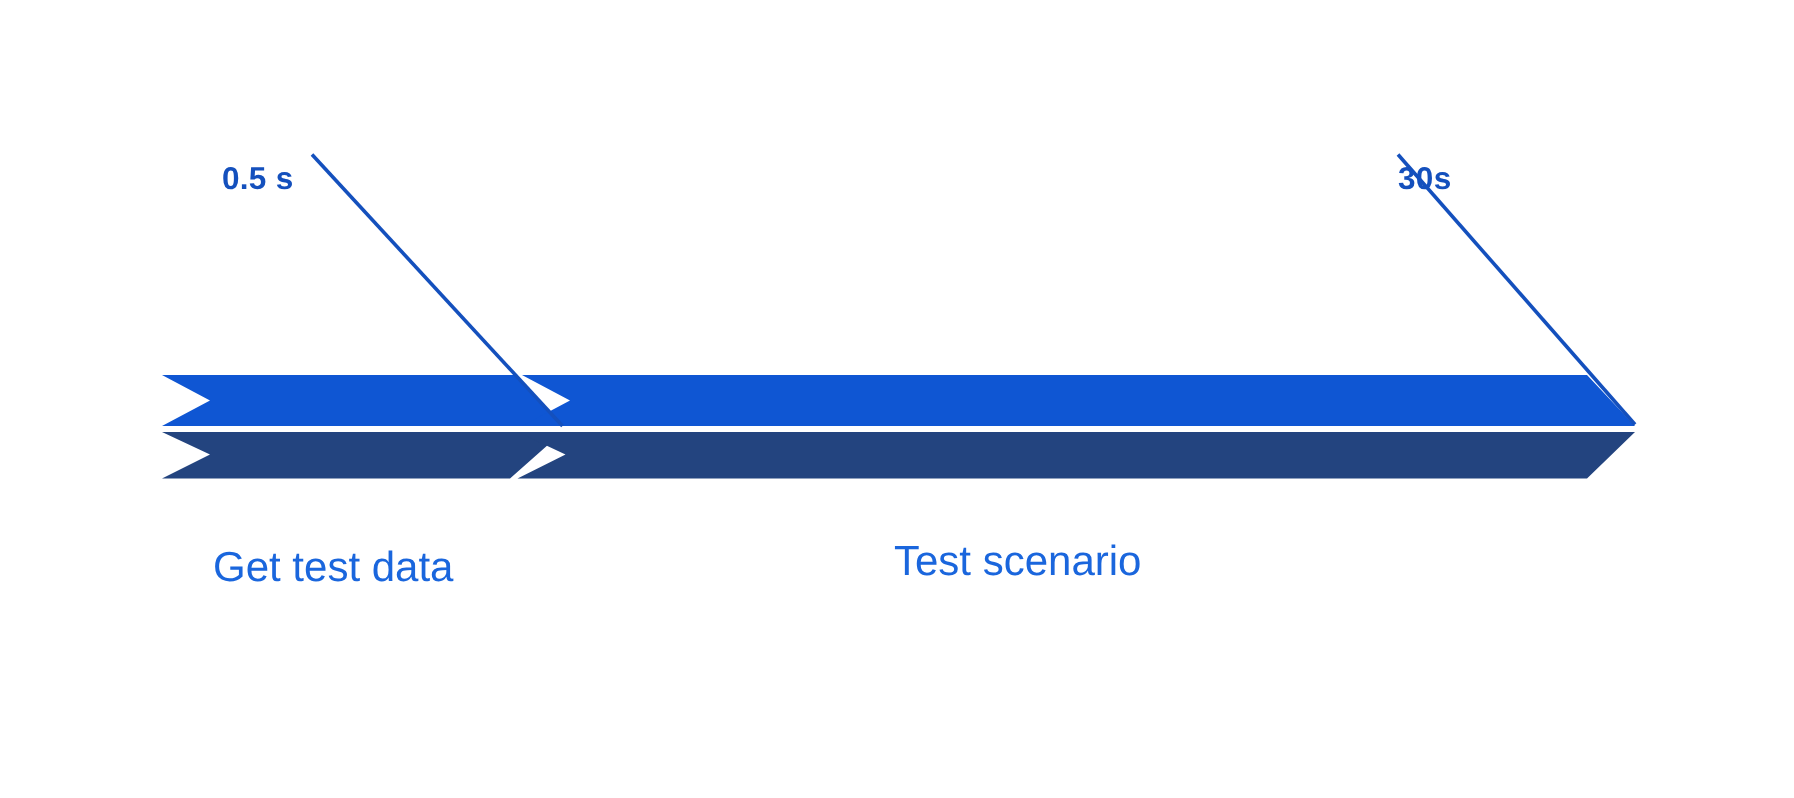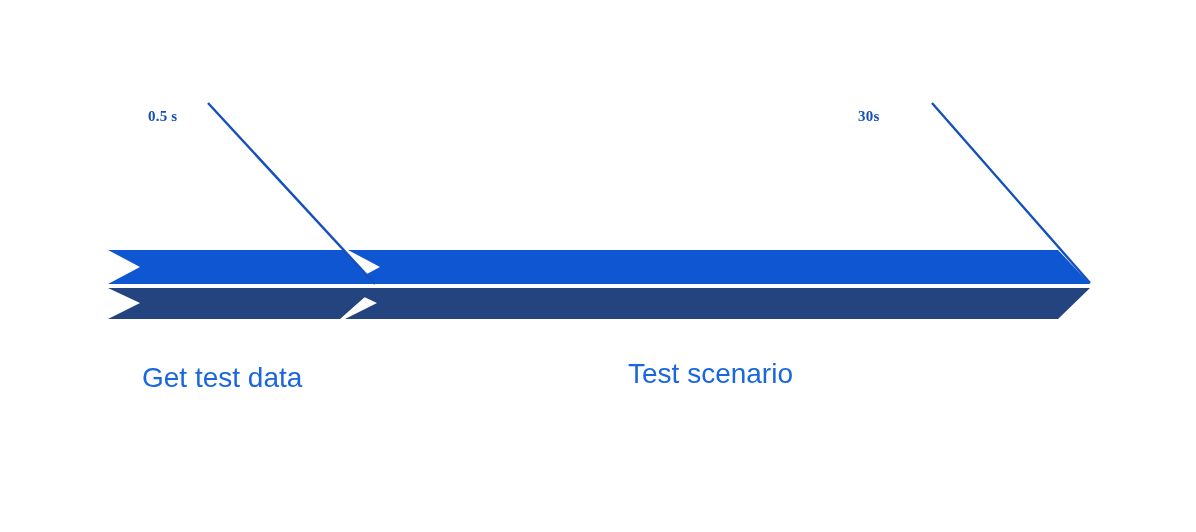--- a/index.html
+++ b/index.html
@@ -25,39 +25,39 @@
   svg.diagram {
     position: absolute;
     left: 0;
     top: 0;
     width: 1196px;
     height: 532px;
     display: block;
   }
   .duration-label {
     position: absolute;
-    font-family: Liberation Serif, serif;
+    font-family: Liberation Sans, sans-serif;
     font-weight: bold;
-    font-size: 15px;
+    font-size: 21px;
     color: #1450bd;
     white-space: nowrap;
     letter-spacing: 0.2px;
   }
   .stage-label {
     position: absolute;
     font-family: "Liberation Sans", sans-serif;
     font-weight: normal;
     font-size: 28px;
     color: #1a66dd;
     white-space: nowrap;
   }
   #label-duration-0 { left: 148px; top: 108px; }
-  #label-duration-1 { left: 858px; top: 108px; }
+  #label-duration-1 { left: 932px; top: 108px; }
   #label-stage-0 { left: 142px; top: 362px; }
-  #label-stage-1 { left: 628px; top: 358px; }
+  #label-stage-1 { left: 596px; top: 358px; }
 </style>
 </head>
 <body>
 
 <div id="stage">
 
   <svg class="diagram" viewBox="0 0 1196 532">
 
     <g>
       <polygon fill="#0f56d3" points="108,250 343,250 375,284 108,284 140,267"></polygon>

